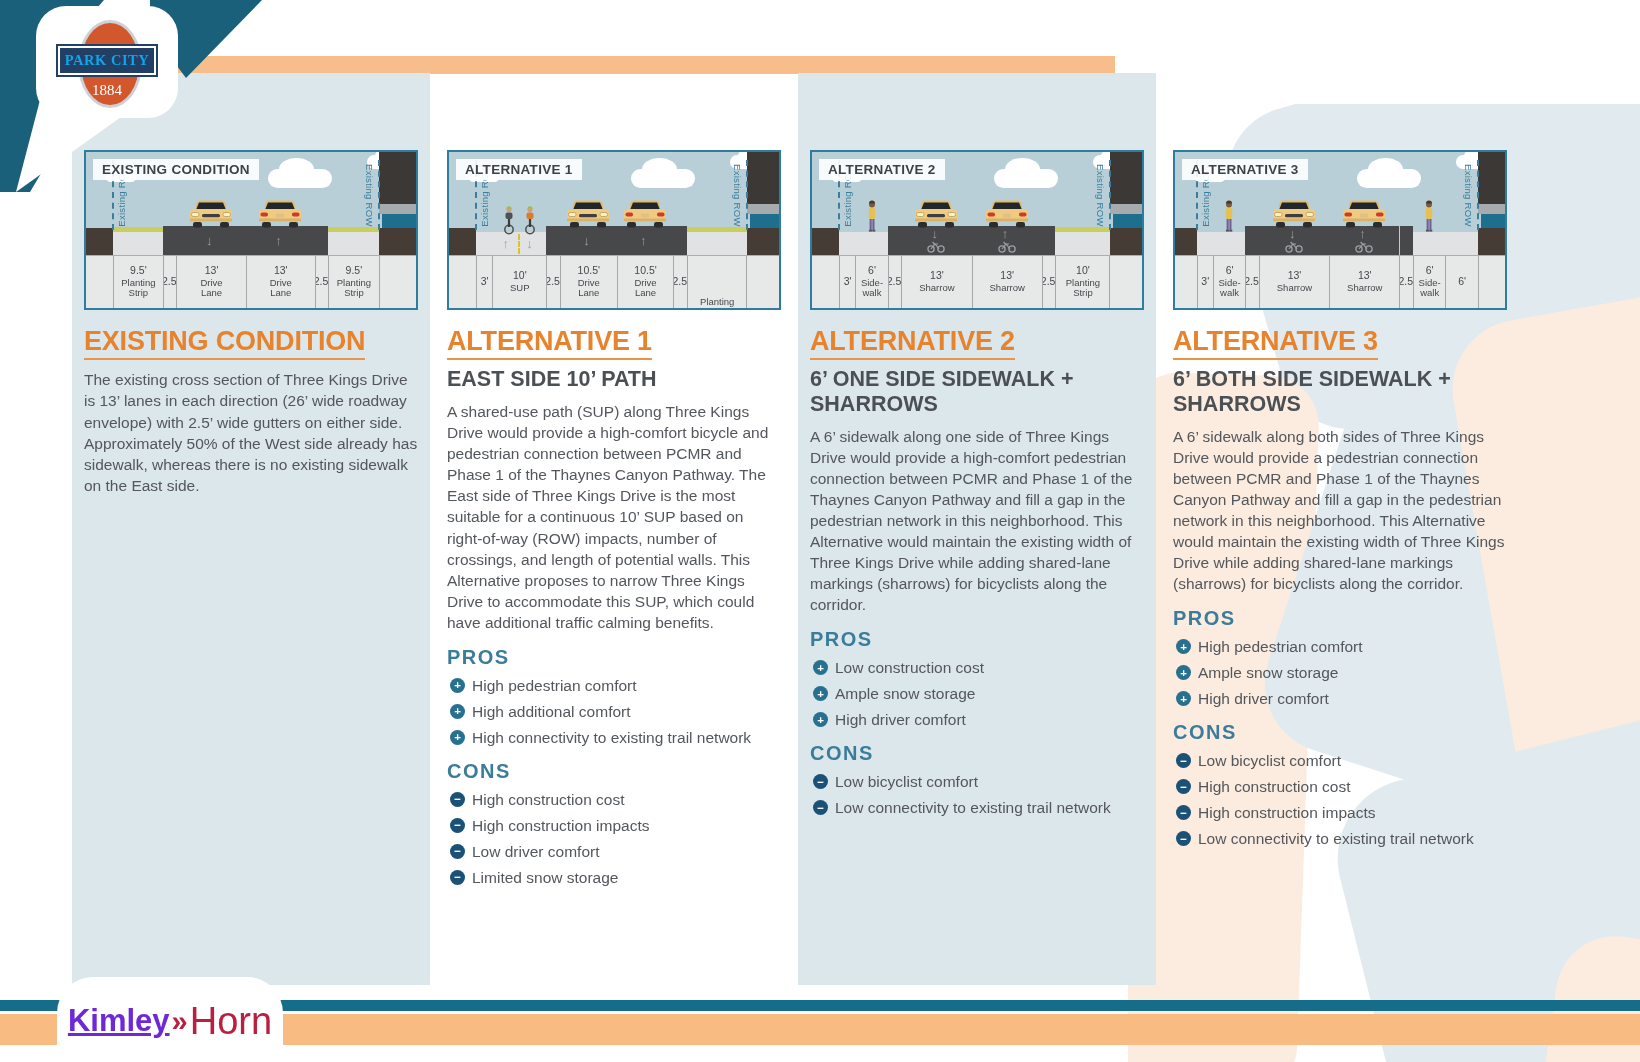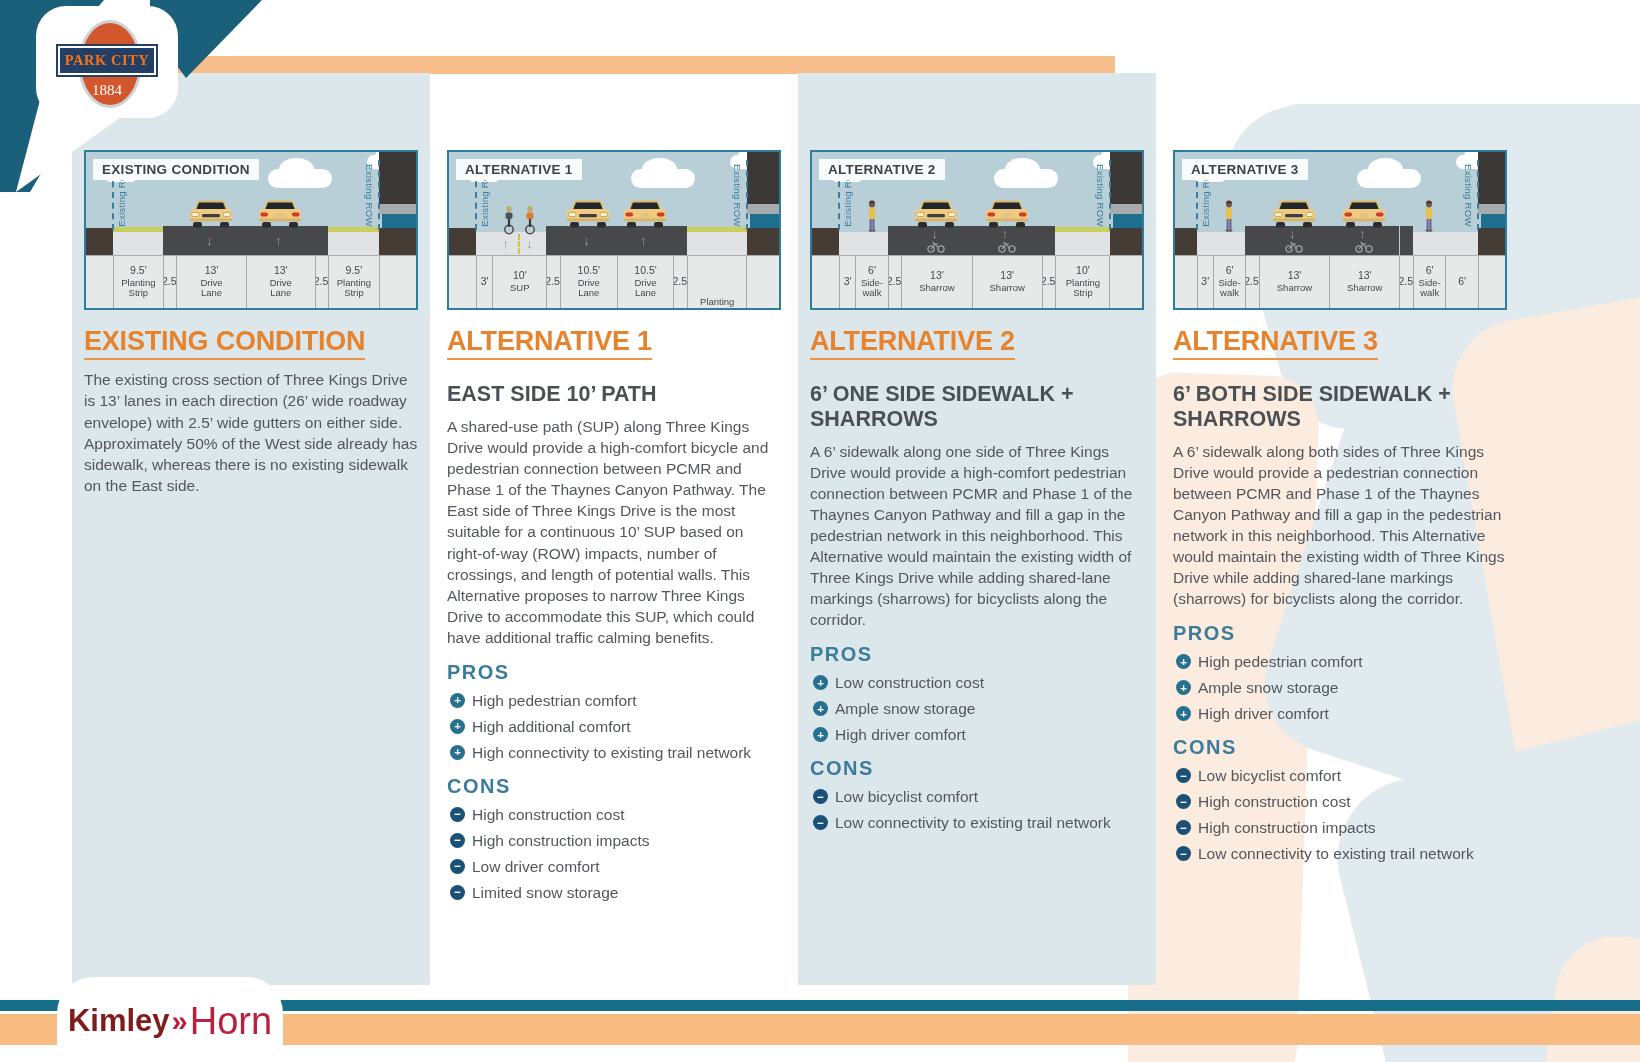--- a/index.html
+++ b/index.html
@@ -14,21 +14,21 @@
   .tealB{left:0;top:0;width:300px;height:192px;
          clip-path:polygon(150px 0,262px 0,186px 78px,150px 30px);}
   .blob{position:absolute;left:36px;top:6px;width:142px;height:112px;background:#fff;border-radius:30px;}
   .blob-tail{position:absolute;left:0;top:0;width:300px;height:192px;background:#fff;
          clip-path:polygon(40px 100px,128px 112px,16px 192px);}
   .pc-ellipse{position:absolute;left:78px;top:20px;width:58px;height:82px;background:#d2572c;
          border:3px solid #cdd1d3;border-radius:50%;}
   .pc-banner{position:absolute;left:58px;top:46px;width:98px;height:29px;background:#223f66;
          border:2px solid #ffffff;box-shadow:0 0 0 2px #223f66;box-sizing:border-box;
          display:flex;align-items:center;justify-content:center;}
-  .pc-banner span{font-family:"Liberation Serif",serif;font-weight:bold;color:#f97316;font-size:14.5px;letter-spacing:.5px;}
+  .pc-banner span{font-family:"Liberation Serif",serif;font-weight:bold;color:#0ea5e9;font-size:14.5px;letter-spacing:.5px;}
   .pc-year{position:absolute;left:78px;top:82px;width:58px;text-align:center;
          font-family:"Liberation Serif",serif;color:#fff;font-size:15px;}
 
   
   .thin-bar{position:absolute;left:170px;top:56px;width:945px;height:18px;background:#f7bd8a;z-index:2;}
   .badge{position:absolute;left:1106px;top:30px;right:0;height:72px;background:#e8802c;
          border-radius:36px 0 0 36px;z-index:9;color:#fff;padding-left:62px;box-sizing:border-box;
          display:flex;flex-direction:column;justify-content:center;}
   .badge .t1{font-size:28px;font-weight:bold;letter-spacing:2.5px;line-height:1.1;}
   .badge .t2{font-size:23px;font-style:italic;letter-spacing:2px;line-height:1.15;}
@@ -73,39 +73,39 @@
   .rowlabel.flip{transform:rotate(180deg);}
   .lane-arrow{position:absolute;color:#9aa0a3;font-weight:bold;font-size:13px;line-height:1;z-index:4;}
   .supline{position:absolute;bottom:2px;height:20px;border-left:2px dashed #ddc12f;z-index:4;}
   .actor{position:absolute;z-index:4;line-height:0;}
   .cloud{position:absolute;background:#fff;border-radius:40px;}
   .cloud::before{content:'';position:absolute;left:18%;top:-55%;width:55%;height:120%;background:#fff;border-radius:50%;}
 
   
   .col-heading{display:inline-block;margin:17px 0 0;font-size:27px;font-weight:bold;color:#e8832d;
         letter-spacing:-.2px;border-bottom:2.5px solid #ea9447;padding-bottom:3px;line-height:1.05;}
-  .col-subheading{margin:22px 0 0;font-size:21.5px;font-weight:bold;color:#4b5055;line-height:1.15;}
+  .col-subheading{margin:7px 0 0;font-size:21.5px;font-weight:bold;color:#4b5055;line-height:1.15;}
   .col-subheading:empty{display:none;}
   .col-body{margin:9px 0 0;font-size:15.5px;line-height:1.36;color:#53575c;}
   .pc-title{margin:13px 0 3px;font-size:20px;font-weight:bold;color:#3a7c99;letter-spacing:1.5px;}
   .pc-title:empty{display:none;}
   ul.pclist{list-style:none;margin:0;padding:0 0 0 3px;}
   ul.pclist li{display:flex;align-items:flex-start;font-size:15.5px;color:#53575c;margin:8px 0;}
   .pm{width:15px;height:15px;border-radius:50%;color:#fff;font-size:11.5px;font-weight:bold;
         display:inline-flex;align-items:center;justify-content:center;margin:1px 7px 0 0;flex:none;}
   .pm.plus{background:#27708f;}
   .pm.minus{background:#1b5177;}
 
   
   .teal-rule{position:absolute;left:0;right:0;top:1000px;height:11px;background:#156d8a;z-index:6;}
   .peach-band{position:absolute;left:0;right:0;top:1014px;height:31px;background:#f8bc82;z-index:6;}
   .brand-pill{position:absolute;left:57px;top:977px;width:226px;height:110px;border-radius:36px;
         background:#fff;z-index:7;display:flex;align-items:center;justify-content:center;
         padding-bottom:22px;box-sizing:border-box;}
-  .brand-pill .k{font-size:31px;font-weight:600;color:#7f1d1d;}
+  .brand-pill .k{font-size:31px;font-weight:600;color:#6d28d9;text-decoration:underline;}
   .brand-pill .c{font-size:29px;font-weight:700;color:#b91f3e;margin:0 2px;}
   .brand-pill .h{font-size:38px;font-weight:400;color:#b91f3e;}
 </style>
 </head>
 <body>
 
 <div class="page">
 
   <div class="mosaic">
     <div class="shp m-blue" style="left:120px;top:-40px;width:420px;height:330px;border-radius:70px;transform:rotate(-16deg);"></div>

